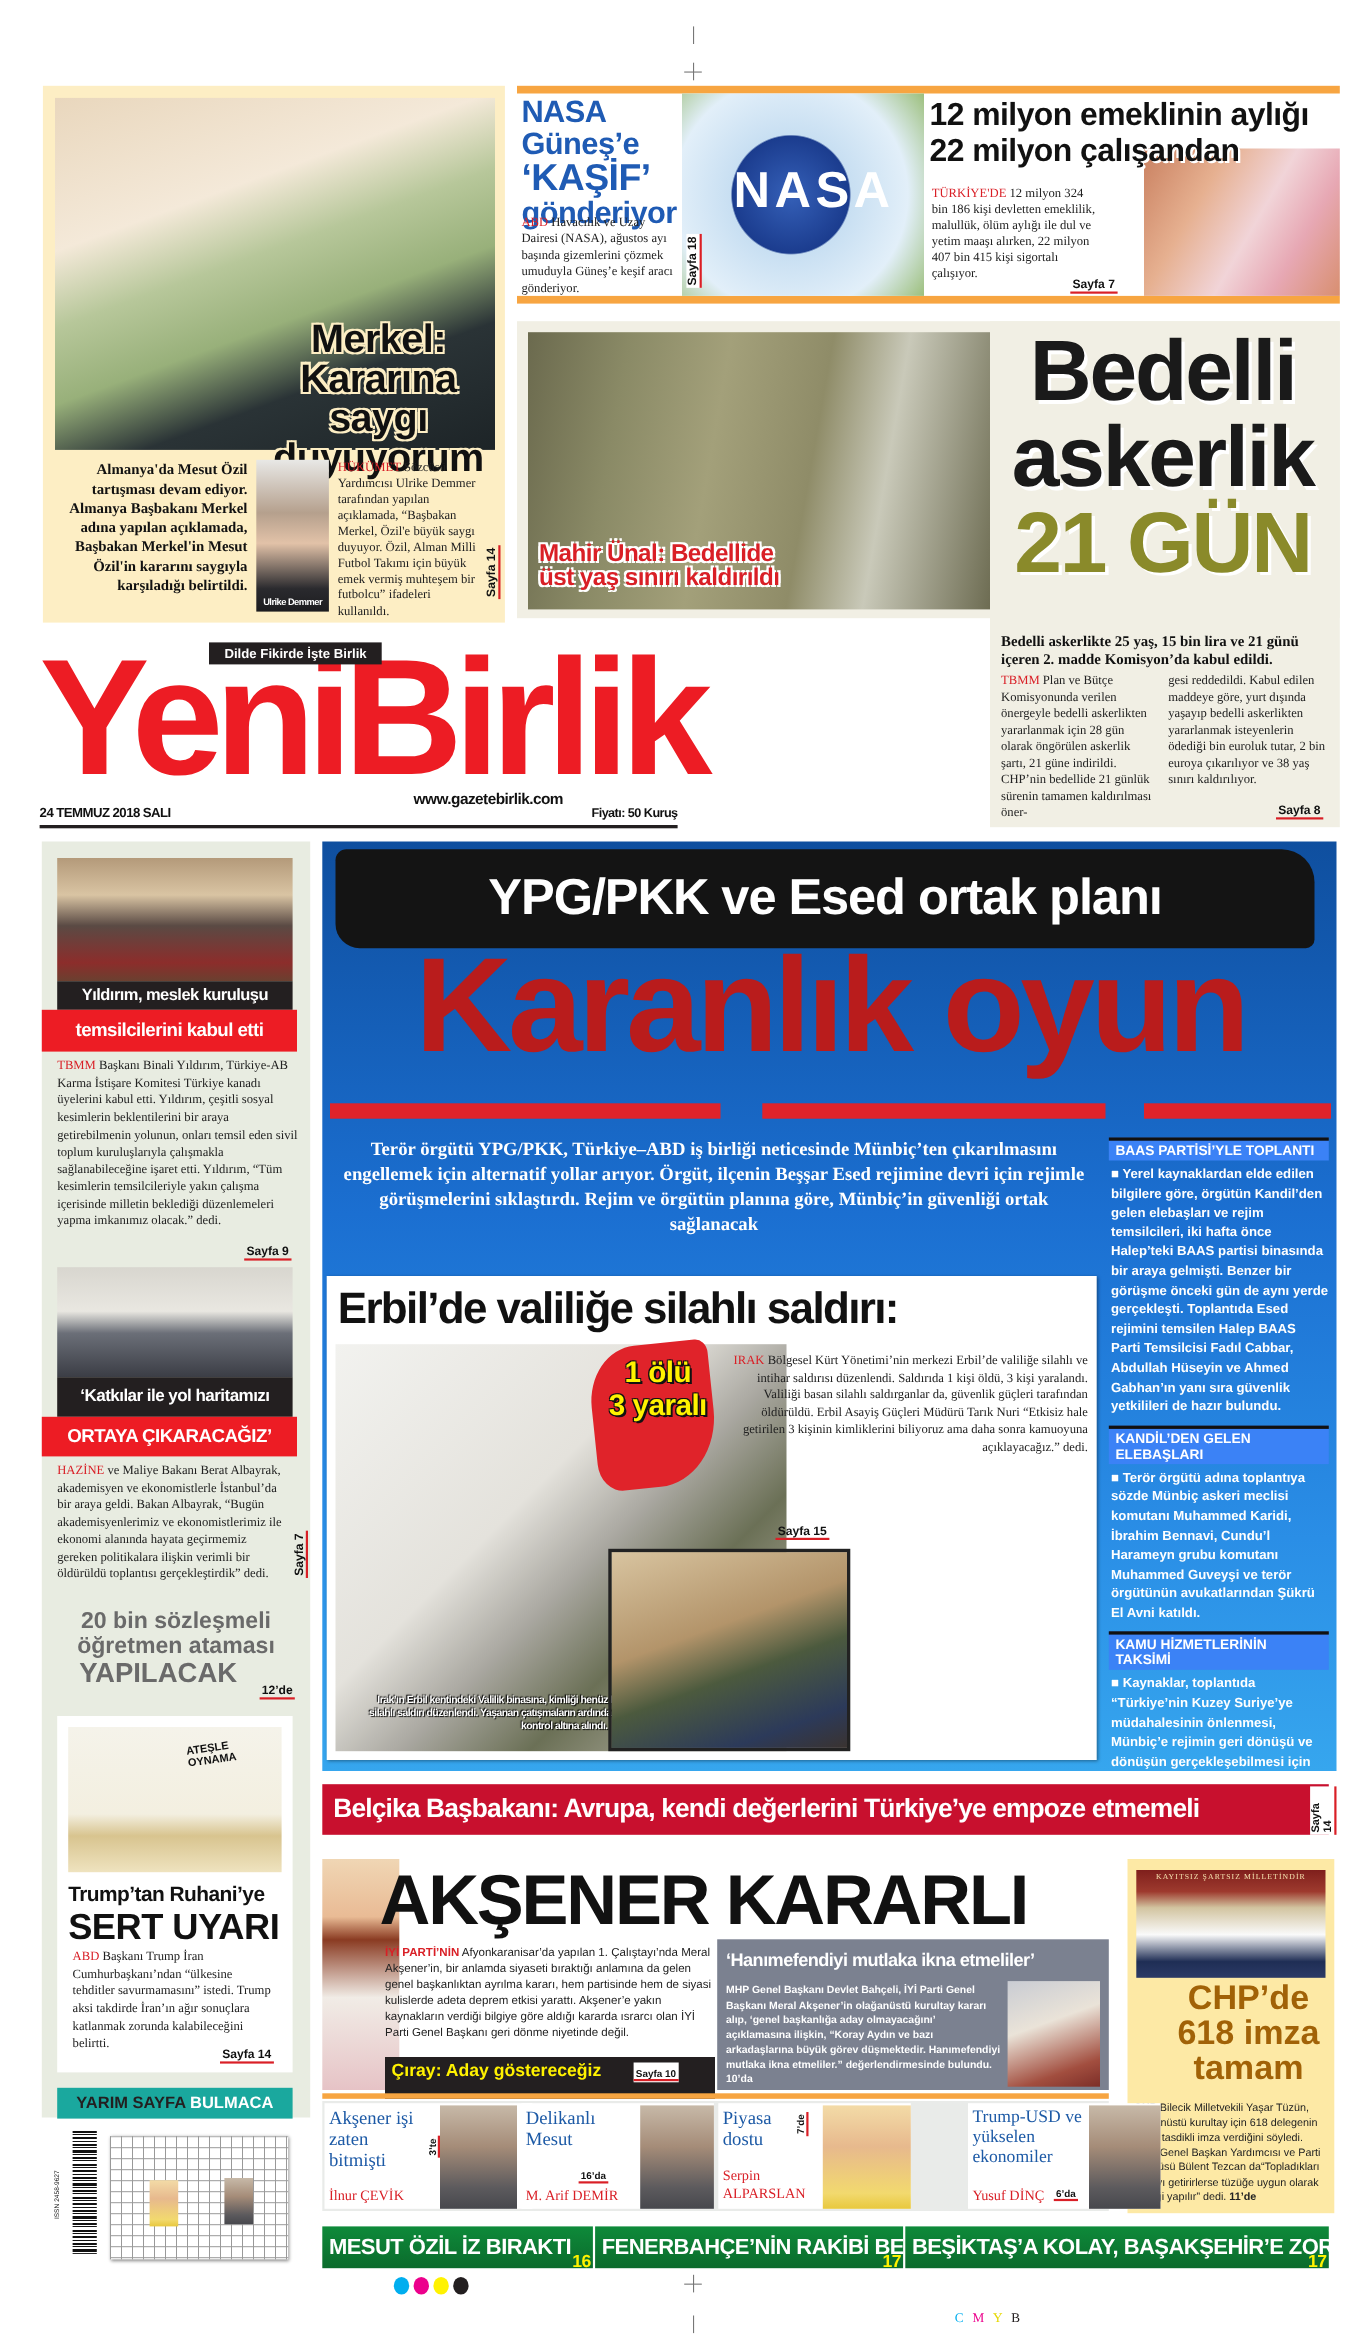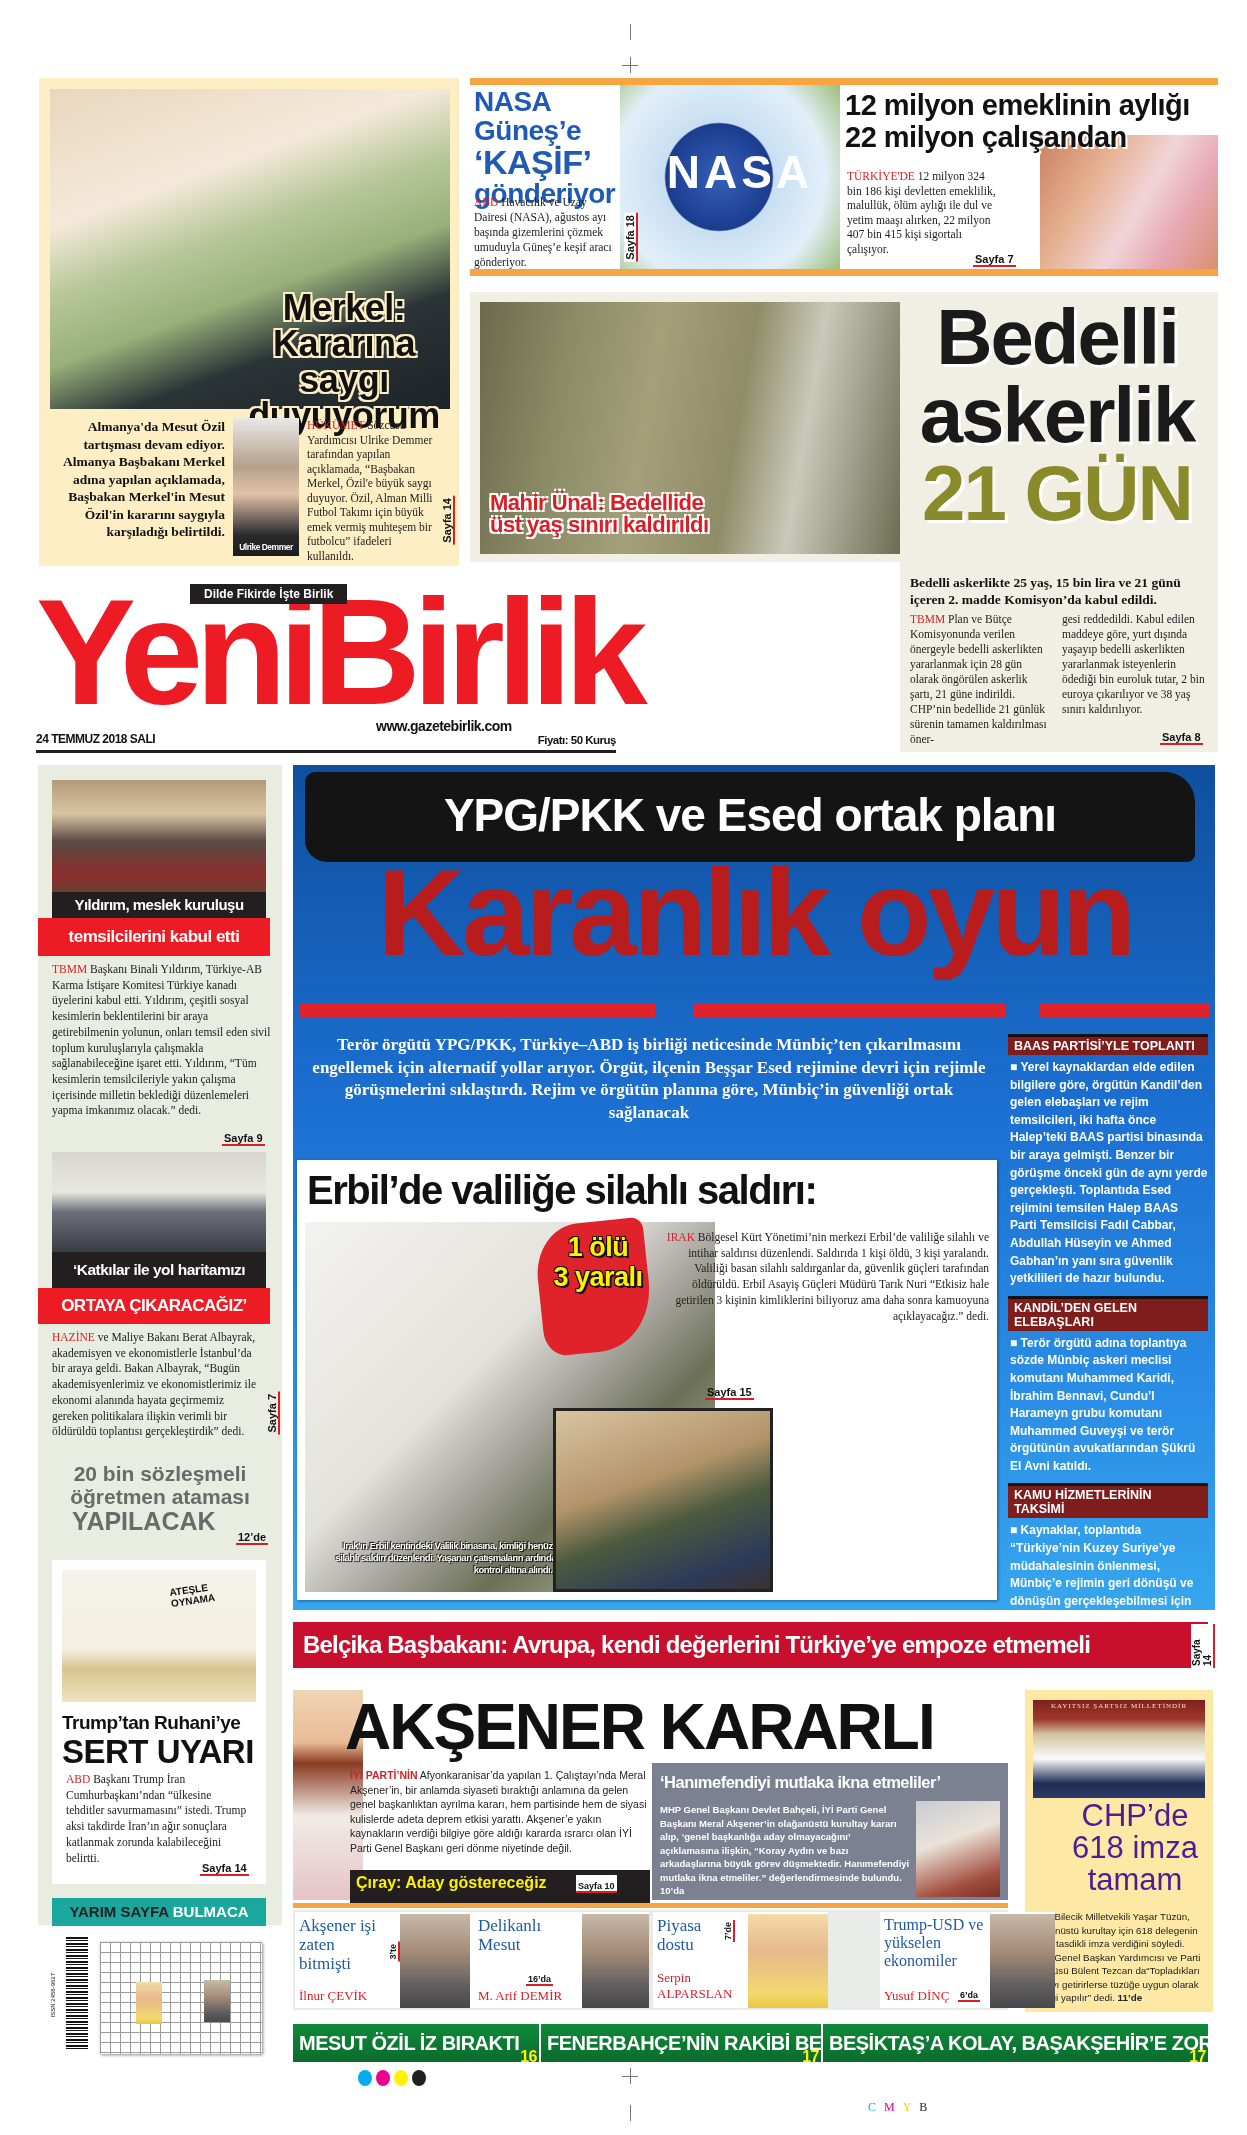--- a/index.html
+++ b/index.html
@@ -28,21 +28,21 @@
   .ph-bahceli { background: linear-gradient(160deg,#c9ccd3 0%,#eae3d8 40%,#a24e3f 80%,#7c2e28 100%); }
   .ph-chp { background: linear-gradient(180deg,#7f1f1c 0%,#9e3a2e 20%,#d2c4a0 35%,#fafafa 60%,#1f2e55 85%,#2c3a66 100%); }
   .ph-person { background: linear-gradient(180deg,#c7b9a8 0%,#a58c78 40%,#5c5a5d 80%,#47484d 100%); }
   .ph-person-f { background: linear-gradient(180deg,#f3dba7 0%,#e7b98d 40%,#f2d96e 85%,#e8c83e 100%); }
   .ph-demmer { background: linear-gradient(180deg,#e8e8e6 0%,#b5a08d 35%,#e2c2a8 55%,#2a2a2e 85%,#1c1c1f 100%); }
 
   .sayfa { display: inline-block; font-family: "Liberation Sans", sans-serif; font-weight: bold; font-size: 11px; border-bottom: 2px solid #d91f26; padding: 0 2px; white-space: nowrap; }
   .sayfa-v { position: absolute; writing-mode: vertical-rl; transform: rotate(180deg); font-family: "Liberation Sans", sans-serif; font-weight: bold; font-size: 11px; border-left: 2px solid #d91f26; padding: 2px 0; }
 
   .body-text { font-family: "Liberation Serif", serif; font-size: 12.5px; line-height: 16px; color: #222; }
-  .side-heading { font-family: "Liberation Sans", sans-serif; font-weight: bold; color: #fff; background: #7f1d1d; font-size: 12.5px; padding: 2px 6px; border-top: 3px solid #111; }
+  .side-heading { font-family: "Liberation Sans", sans-serif; font-weight: bold; color: #fff; background: #3b82f6; font-size: 12.5px; padding: 2px 6px; border-top: 3px solid #111; }
   .blue-body { font-family: "Liberation Sans", sans-serif; font-weight: bold; color: #fff; font-size: 12px; line-height: 17.6px; }
 </style>
 </head>
 <body>
 
 <div class="reg-mark" style="left:630px;top:24px;height:16px;"></div>
 <div class="reg-mark" style="left:630px;top:57px;height:16px;"></div>
 <div class="reg-h" style="left:622px;top:65px;width:16px;"></div>
 
 <div class="abs" style="left:39px;top:78px;width:420px;height:488px;background:#fdeec4;">
@@ -233,21 +233,21 @@
   <div class="abs sans" style="left:8px;top:40px;width:250px;color:#fff;font-weight:bold;font-size:9.5px;line-height:13.5px;">
     <span>MHP Genel Başkanı Devlet Bahçeli, İYİ Parti Genel Başkanı Meral Akşener’in olağanüstü kurultay kararı alıp, ‘genel başkanlığa aday olmayacağını’ açıklamasına ilişkin, “Koray Aydın ve bazı arkadaşlarına büyük görev düşmektedir. Hanımefendiyi mutlaka ikna etmeliler.” değerlendirmesinde bulundu.</span>
     <span>10’da</span>
   </div>
 </div>
 
 <div class="abs" style="left:1025px;top:1690px;width:188px;height:220px;background:#fde9a5;">
   <div class="photo ph-chp" style="left:8px;top:10px;width:172px;height:98px;">
     <div class="abs serif" style="left:0;top:2px;width:100%;text-align:center;color:#f6e3b0;font-size:7px;letter-spacing:1px;">KAYITSIZ ŞARTSIZ MİLLETİNDİR</div>
   </div>
-  <div class="abs sans" style="left:0;top:110px;width:220px;text-align:center;font-weight:normal;font-size:31px;line-height:32px;color:#4c1d95;">
+  <div class="abs sans" style="left:0;top:110px;width:220px;text-align:center;font-weight:bold;font-size:31px;line-height:32px;color:#a16207;">
     <div>CHP’de</div>
     <div>618 imza</div>
     <div>tamam</div>
   </div>
 </div>
 <div class="abs sans" style="left:1025px;top:1910px;width:188px;height:102px;background:#fde9a5;padding:0 6px;font-size:9.8px;line-height:13.5px;color:#222;">
   <span style="font-weight:bold;">CHP</span><span> Bilecik Milletvekili Yaşar Tüzün, olağanüstü kurultay için 618 delegenin noter tasdikli imza verdiğini söyledi. CHP Genel Başkan Yardımcısı ve Parti Sözcüsü Bülent Tezcan da“Topladıkları imzayı getirirlerse tüzüğe uygun olarak gereği yapılır” dedi.</span>
   <span style="font-weight:bold;">11’de</span>
 </div>
 

